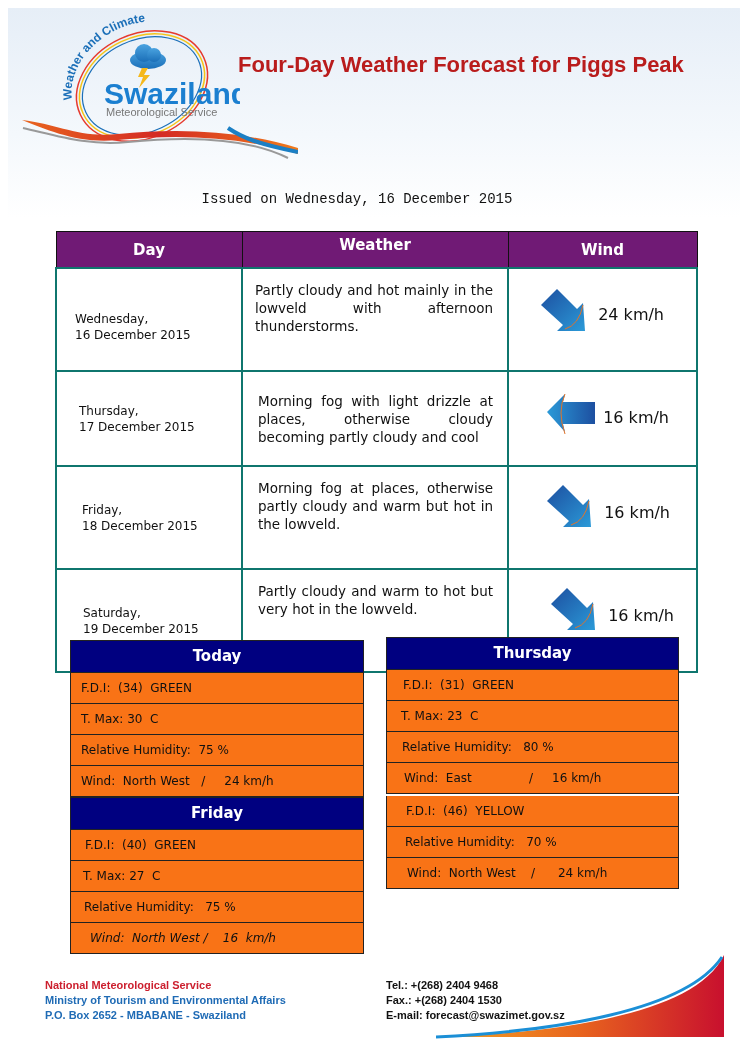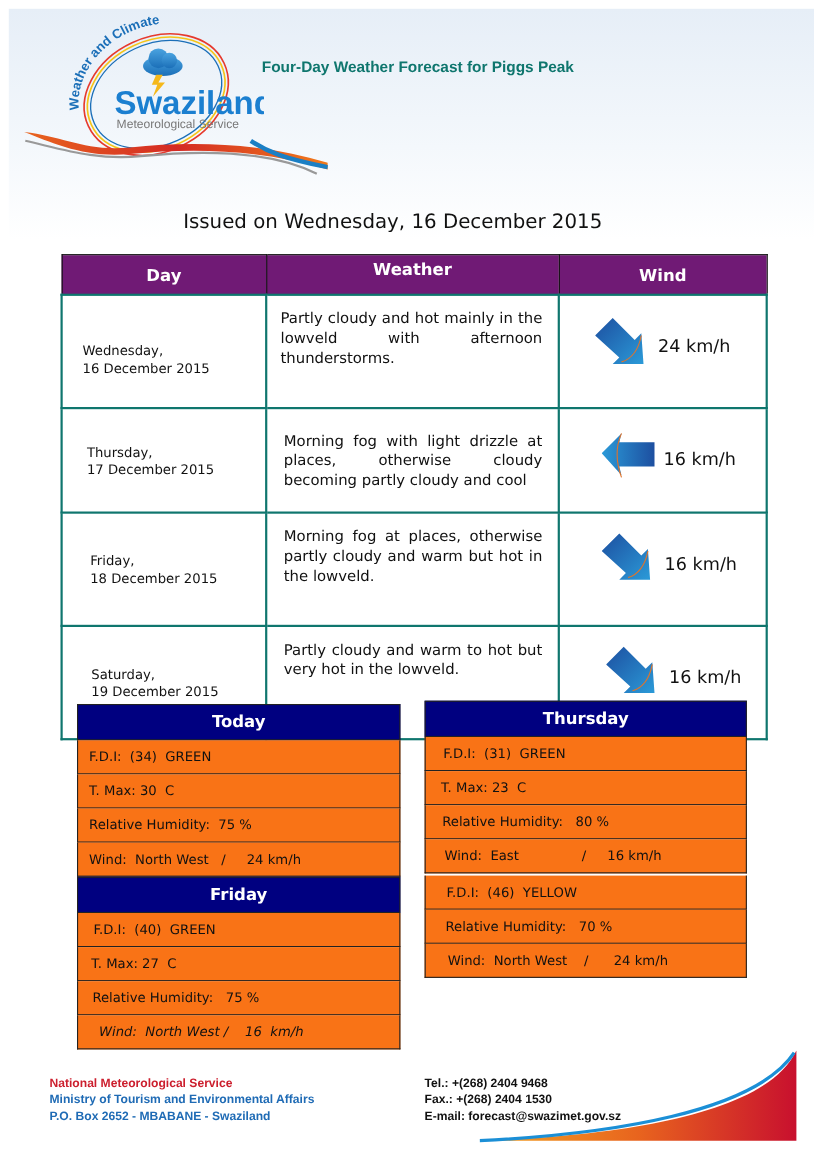--- a/index.html
+++ b/index.html
@@ -11,25 +11,25 @@
   }
   .header-bg {
     position: absolute; left: 8px; top: 8px; width: 732px; height: 210px;
     background: linear-gradient(180deg, #e6eef7 0%, #f4f8fc 60%, #ffffff 100%);
   }
   .logo { position: absolute; left: 20px; top: 8px; width: 220px; height: 140px; }
   .swoosh { position: absolute; left: 18px; top: 118px; width: 280px; height: 70px; }
   .page-title {
     position: absolute; left: 238px; top: 52px;
     font-family: "Liberation Sans", sans-serif; font-weight: bold;
-    font-size: 14px; color: #0f766e; white-space: nowrap;
+    font-size: 22px; color: #b91c1c; white-space: nowrap;
   }
   .issued {
     position: absolute; left: 0; width: 714px; top: 191px; text-align: center;
-    font-size: 18px; color: #111;
+    font-size: 14px; color: #111; font-family: Liberation Mono, monospace;
   }
   table.forecast {
     position: absolute; left: 55px; top: 231px; width: 643px;
     border-collapse: collapse; table-layout: fixed;
   }
   table.forecast th {
     background: #701a75; color: #fff; font-weight: bold; font-size: 15px;
     height: 31px; border: 1.5px solid #111; padding: 0;
   }
   table.forecast td {

